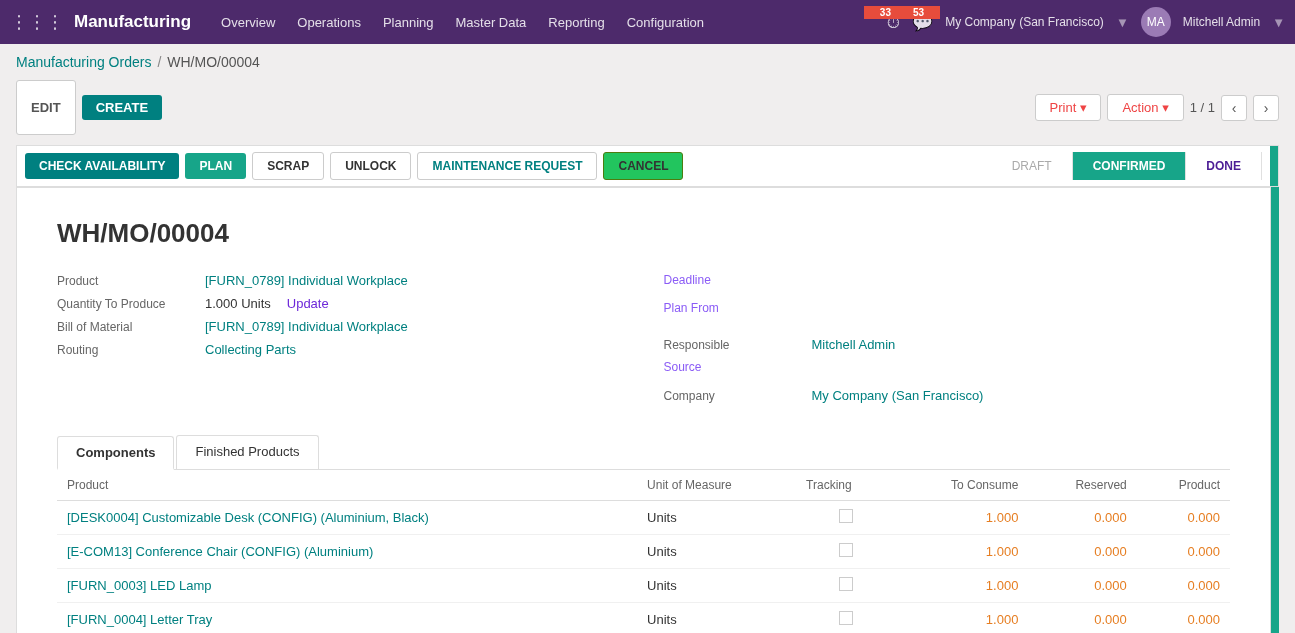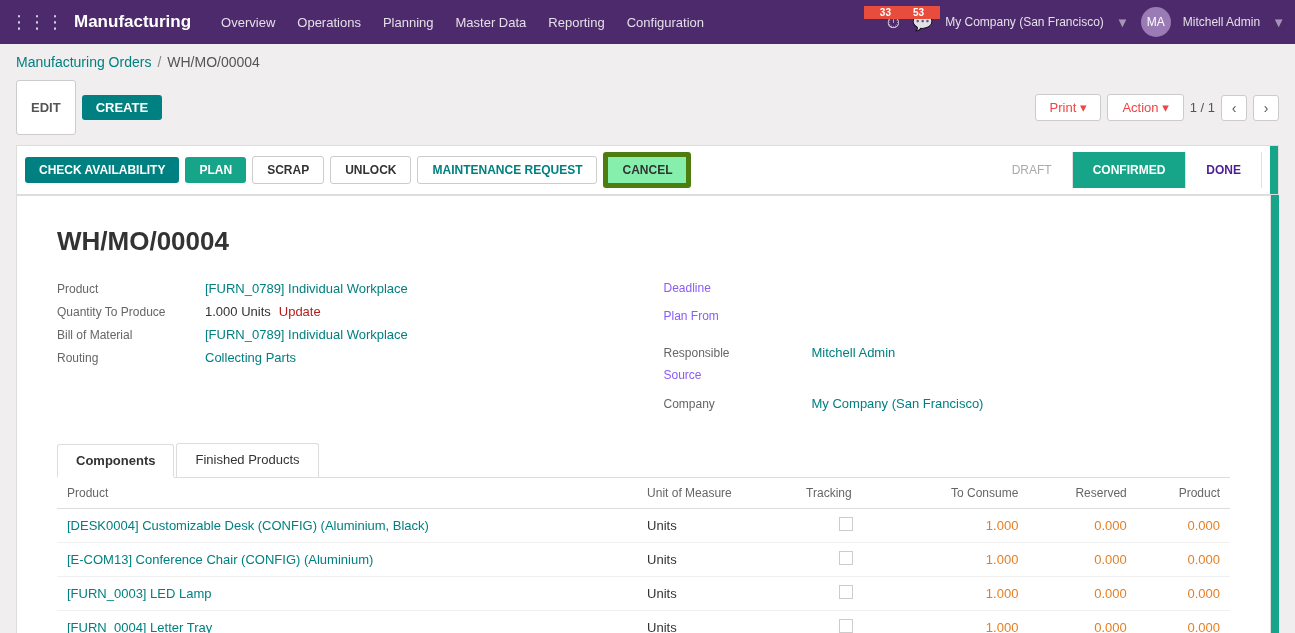--- a/index.html
+++ b/index.html
@@ -192,22 +192,22 @@
       background: #fff;
       border: 1px solid #ccc;
       color: #008080;
       padding: 6px 14px;
       border-radius: 3px;
       cursor: pointer;
       font-size: 12px;
       font-weight: bold;
     }
     .btn-cancel {
-      background: #86efac;
-      border: 5px solid #4d7c0f;
+      background: #22c55e;
+      border: 1px solid #4d7c0f;
       color: #333;
       padding: 6px 14px;
       border-radius: 3px;
       cursor: pointer;
       font-size: 12px;
       font-weight: bold;
     }
     .action-bar-spacer { flex: 1; }
     .status-step {
       padding: 0 20px;
@@ -265,23 +265,24 @@
     .field-value {
       color: #008080;
       font-size: 13px;
       cursor: pointer;
     }
     .field-value-plain {
       color: #333;
       font-size: 13px;
     }
     .field-value-update {
-      color: #b91c1c;
-      font-size: 13px;
-      cursor: pointer;
+      color: #6d28d9;
+      font-size: 13px;
+      cursor: pointer;
+      margin-left: 8px;
     }
     .field-label-gray {
       color: #8b5cf6;
       font-size: 12px;
       margin-bottom: 6px;
     }
 
     
     .tabs-row {
       display: flex;

